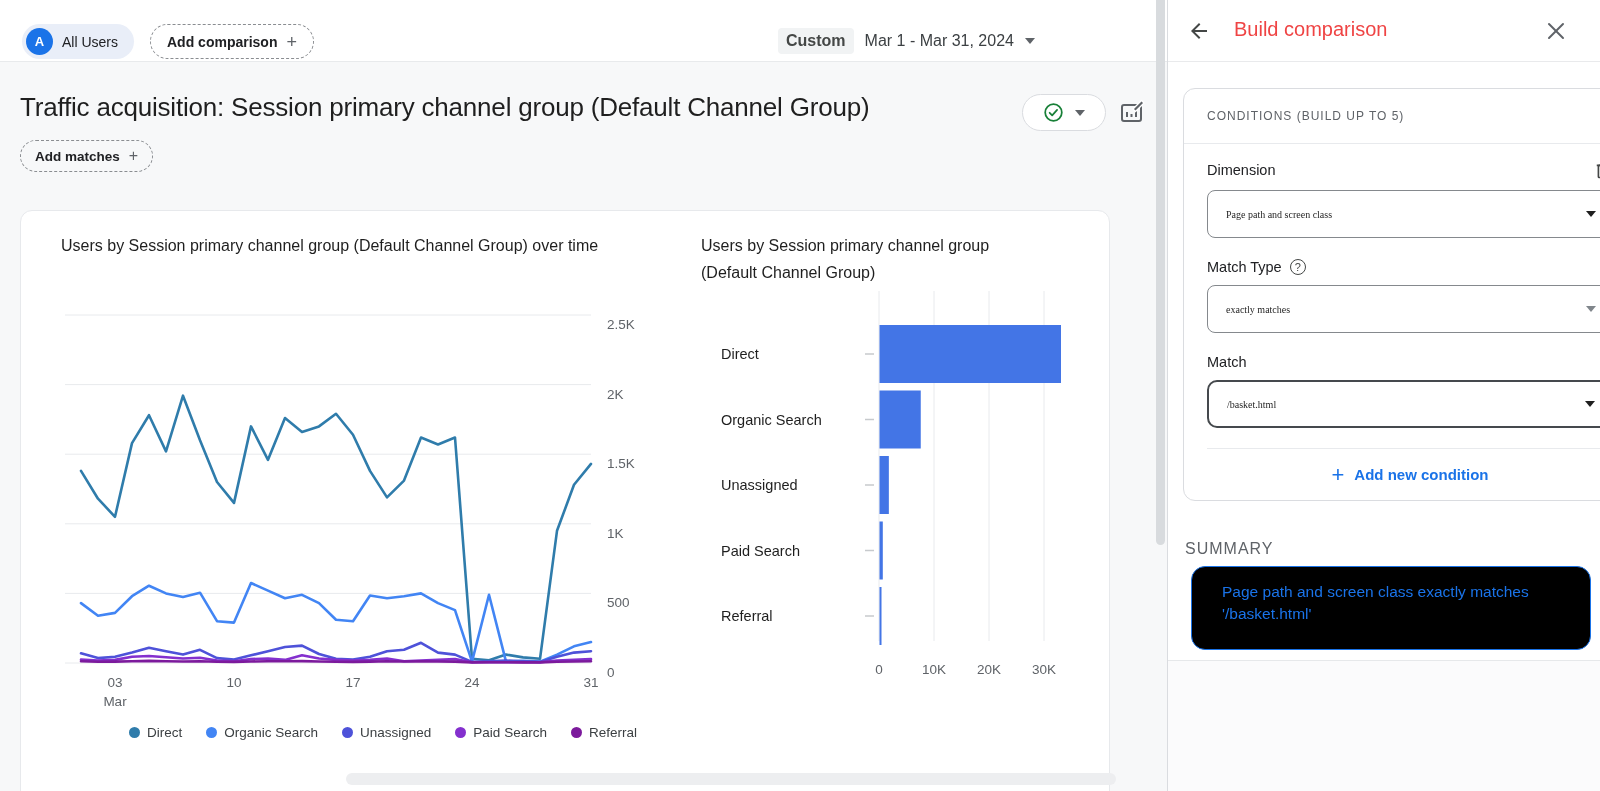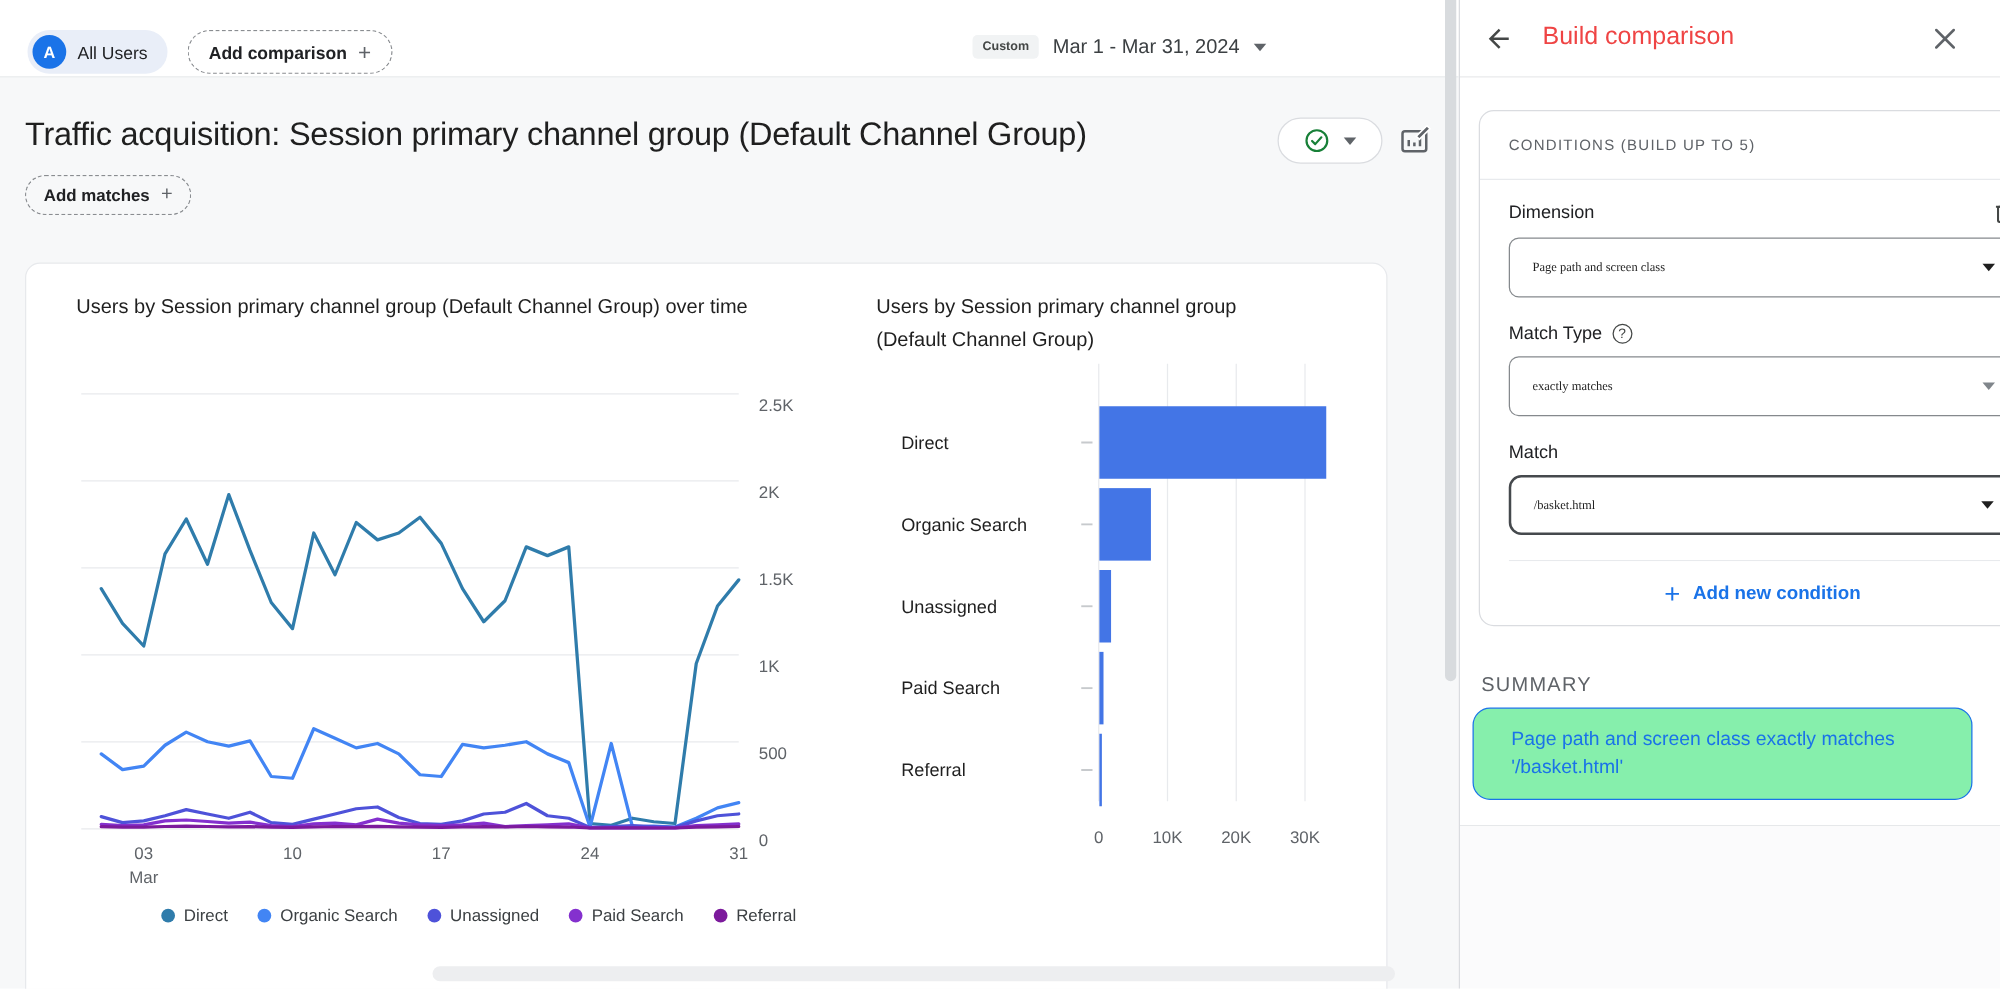--- a/index.html
+++ b/index.html
@@ -10,21 +10,21 @@
   
   .main { position:absolute; left:0; top:0; width:1167px; height:791px; background:#f7f8f9; }
   .topbar { position:absolute; left:0; top:0; width:1167px; height:62px; background:#fff; border-bottom:1px solid #e8eaec; }
   .chip-allusers { position:absolute; left:22px; top:24px; height:35px; border-radius:18px; background:#e9eef8; display:flex; align-items:center; padding-right:16px; }
   .avatar { width:27px; height:27px; border-radius:50%; background:#1a73e8; color:#fff; font-size:13px; font-weight:bold; display:flex; align-items:center; justify-content:center; margin:0 9px 0 4px; }
   .chip-label { font-size:14px; color:#202124; }
   .pill-dashed { border:1px dashed #8a8d91; border-radius:18px; background:transparent; display:flex; align-items:center; gap:9px; color:#202124; cursor:pointer; }
   .add-comparison { position:absolute; left:150px; top:24px; height:35px; padding:0 16px; font-size:14px; font-weight:bold; }
   .plus { font-size:18px; font-weight:normal; color:#5f6368; line-height:1; }
   .daterange { position:absolute; left:778px; top:28px; display:flex; align-items:center; gap:11px; cursor:pointer; }
-  .custom-tag { background:#f1f3f4; color:#444746; font-size:10px; font-weight:bold; padding:4px 8px; border-radius:4px; }
+  .custom-tag { background:#f1f3f4; color:#444746; font-size:16px; font-weight:bold; padding:4px 8px; border-radius:4px; }
   .date-text { font-size:16px; color:#3c4043; }
   .caret { width:0; height:0; border-left:5px solid transparent; border-right:5px solid transparent; border-top:6px solid #5f6368; }
   .caret.dark { border-top-color:#1f1f1f; }
   .caret.lite { border-top-color:#80868b; }
 
   .report-title-row { position:absolute; left:20px; top:92px; display:flex; align-items:center; }
   .report-title { font-size:26px; font-weight:normal; color:#1f1f1f; letter-spacing:-0.2px; }
   .check-pill { position:absolute; left:1022px; top:94px; width:84px; height:37px; border:1px solid #dadce0; border-radius:19px; background:#fff; display:flex; align-items:center; justify-content:center; gap:11px; cursor:pointer; }
   .edit-icon-btn { position:absolute; left:1118px; top:98px; width:28px; height:28px; cursor:pointer; }
   .add-filter { position:absolute; left:20px; top:140px; height:32px; padding:0 14px; font-size:13.5px; font-weight:bold; }
@@ -58,21 +58,21 @@
   .select { margin-top:10px; height:48px; border:1px solid #85898d; border-radius:8px; display:flex; align-items:center; justify-content:space-between; padding:0 16px 0 18px; cursor:pointer; background:#fff; }
   .select .sel-text { font-size:10px; color:#1f1f1f;font-family:Liberation Serif, serif; }
   .select.focused { border:2px solid #45494d; border-radius:10px; }
   .label-row { margin-top:21px; display:flex; align-items:center; gap:8px; }
   .help-icon { width:16px; height:16px; border:1.5px solid #444746; border-radius:50%; color:#444746; font-size:11px; display:flex; align-items:center; justify-content:center; }
   .add-cond-row { margin-top:20px; border-top:1px solid #e8eaed; height:52px; display:flex; align-items:center; justify-content:center; gap:10px; color:#1a73e8; cursor:pointer; border-radius:0 0 12px 12px; }
   .add-cond-row .bplus { font-size:22px; font-weight:normal; line-height:1; }
   .add-cond-label { font-size:15px; font-weight:bold; }
 
   .summary-head { position:absolute; left:17px; top:540px; font-size:16px; color:#5f6368; letter-spacing:1px; }
-  .summary-box { position:absolute; left:10px; top:566px; width:400px; border:1.5px solid #1a73e8; border-radius:14px; padding:14px 20px 14px 30px; background:#86efac; }
+  .summary-box { position:absolute; left:23px; top:566px; width:400px; border:1.5px solid #1a73e8; border-radius:14px; padding:14px 20px 24px 30px; background:#000000; }
   .summary-text { font-size:15.5px; color:#1a73e8; line-height:22px; }
   .panel-divider { position:absolute; left:0; top:660px; width:433px; height:1px; background:#e6e8ea; }
   .panel-bottom { position:absolute; left:0; top:661px; width:433px; height:130px; background:#fbfbfc; }
 
   svg text { font-family:"Liberation Sans", sans-serif; }
 </style>
 </head>
 <body>
 
 <div class="stage">

